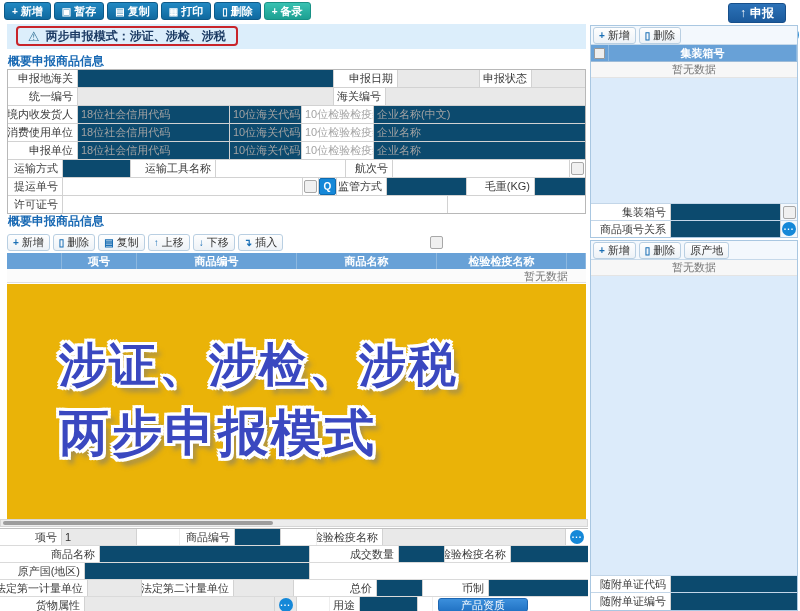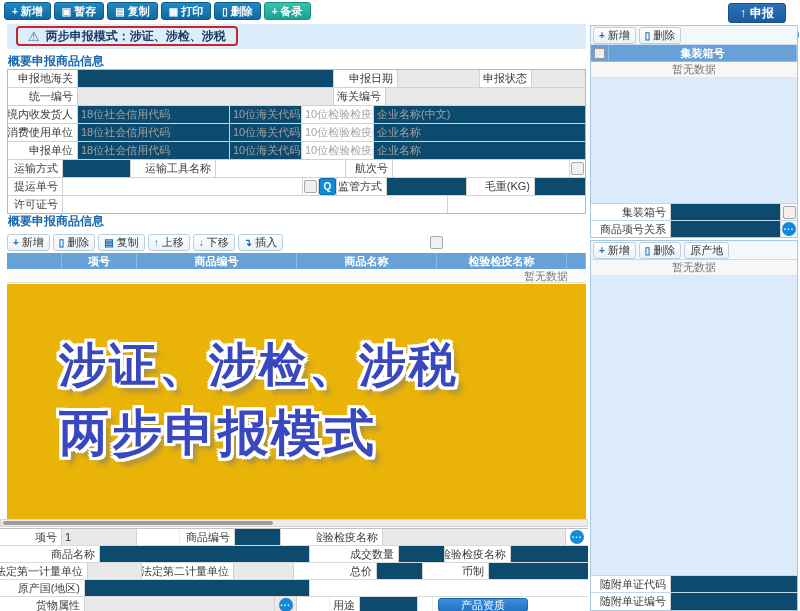--- a/index.html
+++ b/index.html
@@ -277,33 +277,33 @@
     </div>
     <div class="drow">
       <div class="c lbl" style="width:100px">商品名称</div>
       <div class="c y" style="width:210px"></div>
       <div class="c lbl" style="width:89px">成交数量</div>
       <div class="c y" style="width:46px"></div>
       <div class="c lbl" style="width:66px">检验检疫名称</div>
       <div class="c y grow"></div>
     </div>
     <div class="drow">
+      <div class="c lbl" style="width:85px">原产国(地区)</div>
+      <div class="c y" style="width:225px"></div>
+      <div class="c sp grow"></div>
+    </div>
+    <div class="drow">
       <div class="c lbl" style="width:88px">法定第一计量单位</div>
       <div class="c g" style="width:54px"></div>
       <div class="c lbl" style="width:92px">法定第二计量单位</div>
       <div class="c g" style="width:60px"></div>
       <div class="c lbl" style="width:83px">总价</div>
       <div class="c y" style="width:46px"></div>
       <div class="c lbl" style="width:66px">币制</div>
       <div class="c y grow"></div>
-    </div>
-    <div class="drow">
-      <div class="c lbl" style="width:85px">原产国(地区)</div>
-      <div class="c y" style="width:225px"></div>
-      <div class="c sp grow"></div>
     </div>
     <div class="drow">
       <div class="c lbl" style="width:85px">货物属性</div>
       <div class="c g" style="width:190px"></div>
       <div class="c cbcell" style="width:22px;background:#e9e9e9">
           <span class="dots">
             <span>...</span>
           </span>
         </div>
       <div class="c sp" style="width:33px"></div>

